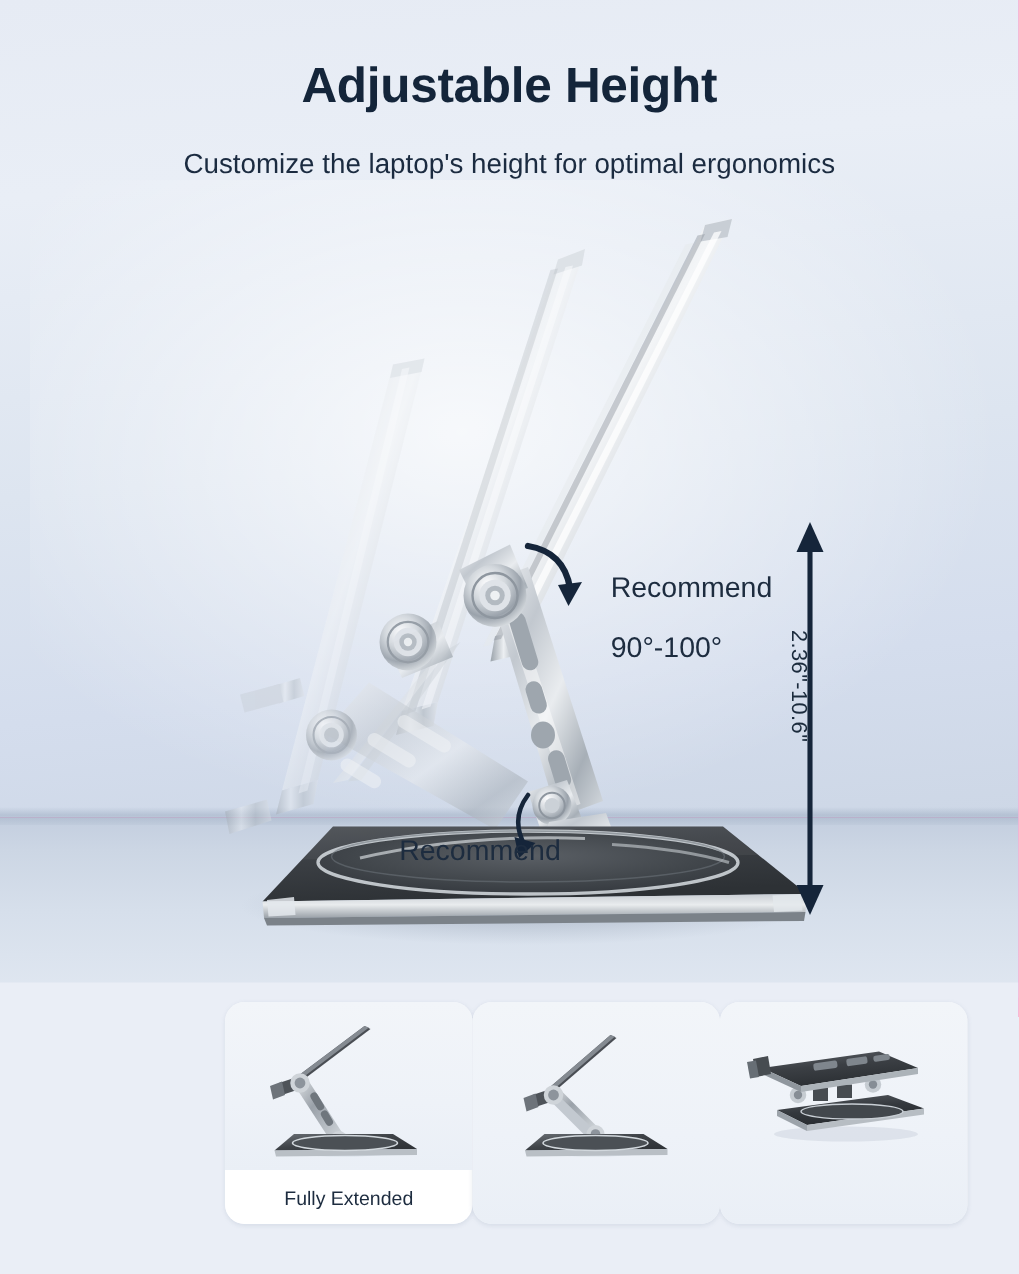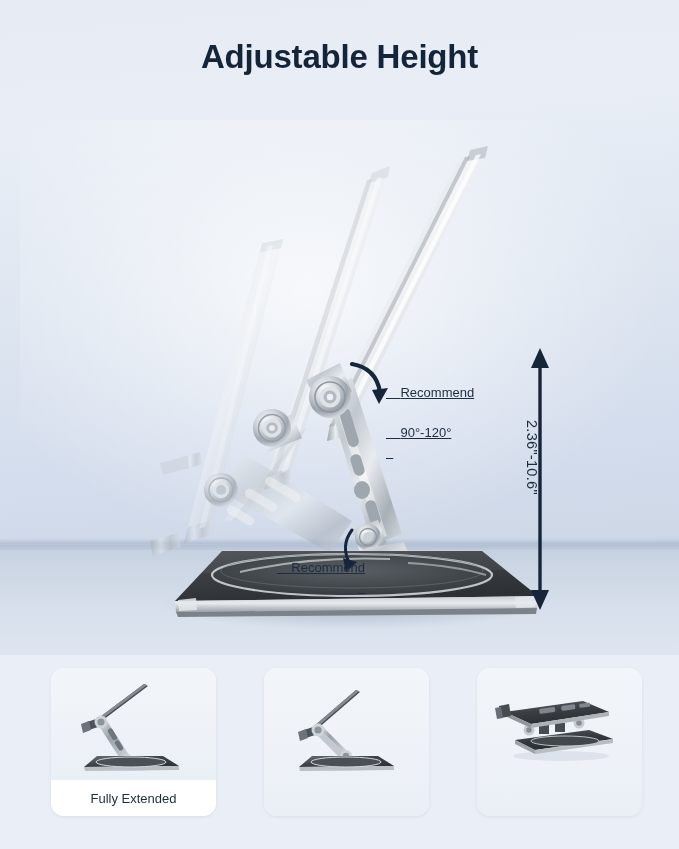--- a/index.html
+++ b/index.html
@@ -68,24 +68,23 @@
     width: 679px;
     text-align: center;
     font-size: 18.5px;
     color: #1b2b40;
   }
 
   
   .anno {
     position: absolute;
     color: #1d2c3f;
-    font-size: 13px;
+    font-size: 19px;
     line-height: 20px;
     white-space: pre;
-    text-decoration: underline;
   }
   .anno-upper { left: 386px; top: 363px; }
   .anno-lower { left: 245px; top: 538px; text-align: right; width: 120px; }
   .anno-lower .l2 { display: block; }
 
   .dim-label {
     position: absolute;
     left: 540px;
     top: 420px;
     color: #1b2b3d;
@@ -95,22 +94,21 @@
     transform-origin: left top;
     white-space: nowrap;
   }
 
   
   .cards {
     position: absolute;
     left: 48px; top: 668px;
     width: 597px; height: 148px;
     display: flex;
-    justify-content: center;
-    gap: 48px;
+    justify-content: flex-end;
   }
   .card {
     width: 165px;
     height: 148px;
     border-radius: 13px;
     background: #f4f6fa;
     box-shadow: 0 1px 3px rgba(120,135,160,0.16);
     display: flex;
     flex-direction: column;
     overflow: hidden;
@@ -139,20 +137,21 @@
 
 <div id="page">
 
   <div class="scene-wall"></div>
   <div class="scene-wall-glow"></div>
   <div class="scene-table"></div>
   <div class="scene-horizon"></div>
   <div class="scene-lower-fill"></div>
 
   <div class="title">Adjustable Height</div>
+  <div class="subtitle">Customize the laptop's height for optimal ergonomics</div>
 
   <svg class="abs-svg" width="679" height="665" viewBox="0 0 679 665">
     <defs>
       <linearGradient id="platMetal" x1="0" y1="0" x2="1" y2="1">
         <stop offset="0%" stop-color="#fbfcfd"></stop>
         <stop offset="22%" stop-color="#d4d9de"></stop>
         <stop offset="48%" stop-color="#f3f5f7"></stop>
         <stop offset="72%" stop-color="#b9c0c8"></stop>
         <stop offset="100%" stop-color="#e6e9ed"></stop>
       </linearGradient>
@@ -329,21 +328,21 @@
 
     <g>
       <line x1="540" y1="360" x2="540" y2="598" stroke="#15253a" stroke-width="3.4"></line>
       <path d="M540,348 L549,368 L531,368 Z" fill="#15253a"></path>
       <path d="M540,610 L549,590 L531,590 Z" fill="#15253a"></path>
     </g>
   </svg>
 
   <div class="anno anno-upper">
     <span>Recommend</span><br>
-    <span>90°-120°</span>
+    <span>90°-100°</span>
   </div>
 
   <div class="anno anno-lower">
     <span>Recommend</span>
   </div>
 
   <div class="dim-label">2.36"-10.6"</div>
 
   <div class="cards">
 

